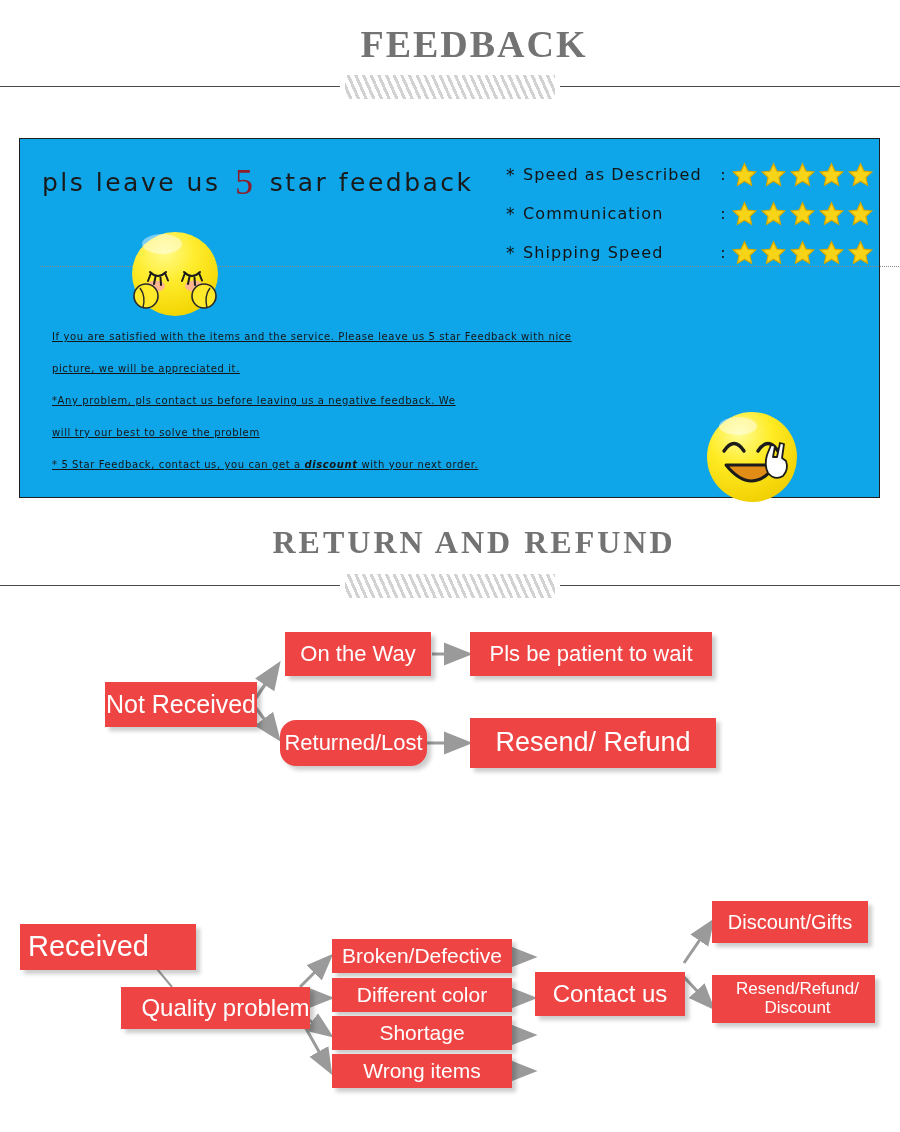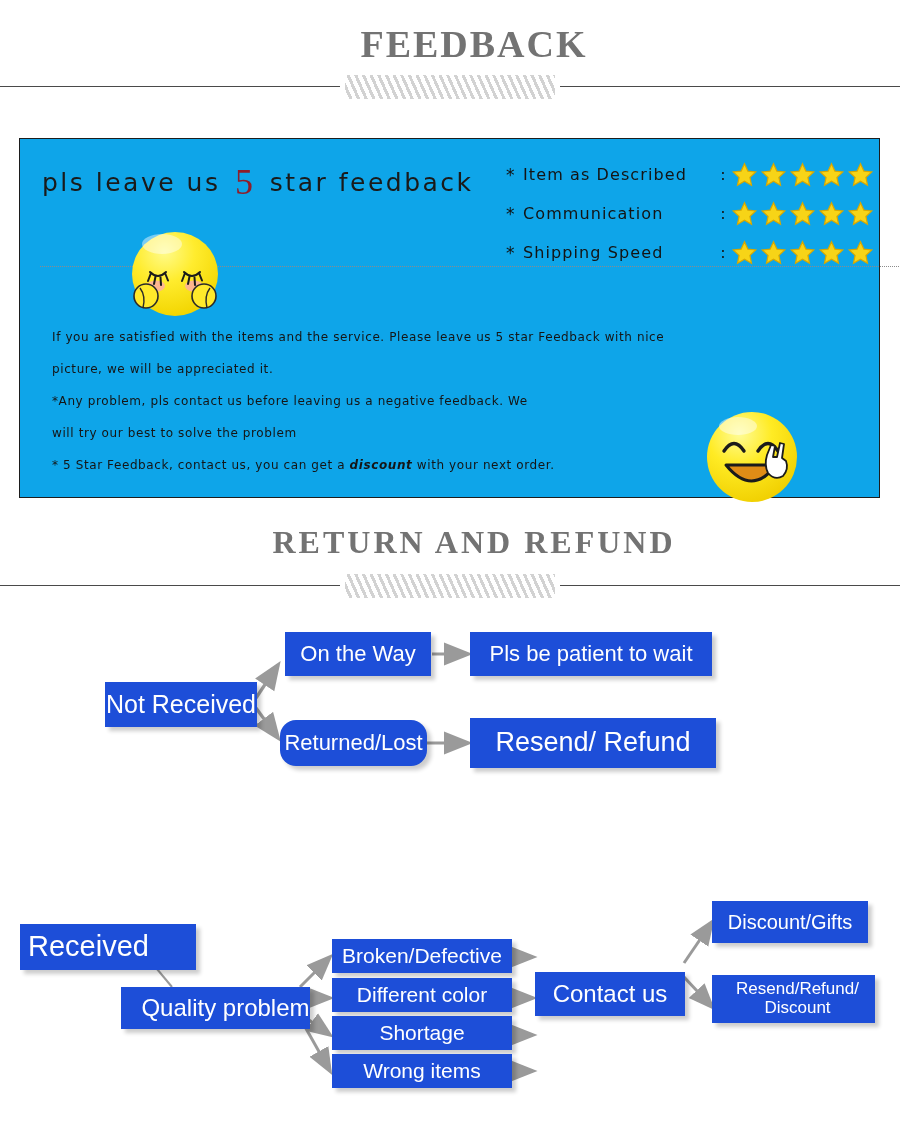--- a/index.html
+++ b/index.html
@@ -131,40 +131,41 @@
   .stars { display: flex; gap: 2px; }
   .stars svg { display: block; }
 
   
   #feedback-body {
     position: absolute;
     left: 32px;
     top: 182px;
     width: 820px;
     font-family: "DejaVu Sans", sans-serif;
-    font-size: 12px;
+    font-size: 10px;
     line-height: 32px;
     letter-spacing: 0.6px;
     color: #151515;
+    text-decoration: underline;
   }
   #feedback-body .italic { font-style: italic; font-weight: bold; }
 
   
   .emoji { position: absolute; }
   #emoji-shy   { left: 128px; top: 228px; width: 95px; height: 88px; }
   #emoji-peace { left: 706px; top: 411px; width: 92px; height: 92px; }
 
   
   .flow { position: absolute; left: 0; width: 900px; }
   #flow-not-received { top: 610px; height: 180px; }
   #flow-received     { top: 875px; height: 220px; }
 
   .node {
     position: absolute;
-    background: #1d4ed8;
+    background: #ef4444;
     color: #ffffff;
     box-sizing: border-box;
     display: flex;
     align-items: center;
     justify-content: center;
     font-family: "Liberation Sans", sans-serif;
     box-shadow: 4px 4px 4px rgba(0,0,0,0.20);
     text-align: center;
     line-height: 1.1;
   }
@@ -194,21 +195,21 @@
   <div id="pls-line">
     <span>pls leave us</span>
     <span class="five">5</span>
     <span>star feedback</span>
   </div>
 
   <div id="ratings">
 
     <div class="rating-row">
       <span class="rating-bullet">*</span>
-      <span class="rating-label">Item as Described</span>
+      <span class="rating-label">Speed as Described</span>
       <span class="rating-colon">:</span>
       <span class="stars">
         <svg width="27" height="26" viewBox="0 0 24 24">
             <polygon points="12,1.6 15.1,8.4 22.4,9.2 17,14.2 18.5,21.5 12,17.8 5.5,21.5 7,14.2 1.6,9.2 8.9,8.4" fill="#f7d417" stroke="#d8a800" stroke-width="1.1"></polygon>
           </svg>
         <svg width="27" height="26" viewBox="0 0 24 24">
             <polygon points="12,1.6 15.1,8.4 22.4,9.2 17,14.2 18.5,21.5 12,17.8 5.5,21.5 7,14.2 1.6,9.2 8.9,8.4" fill="#f7d417" stroke="#d8a800" stroke-width="1.1"></polygon>
           </svg>
         <svg width="27" height="26" viewBox="0 0 24 24">
             <polygon points="12,1.6 15.1,8.4 22.4,9.2 17,14.2 18.5,21.5 12,17.8 5.5,21.5 7,14.2 1.6,9.2 8.9,8.4" fill="#f7d417" stroke="#d8a800" stroke-width="1.1"></polygon>

